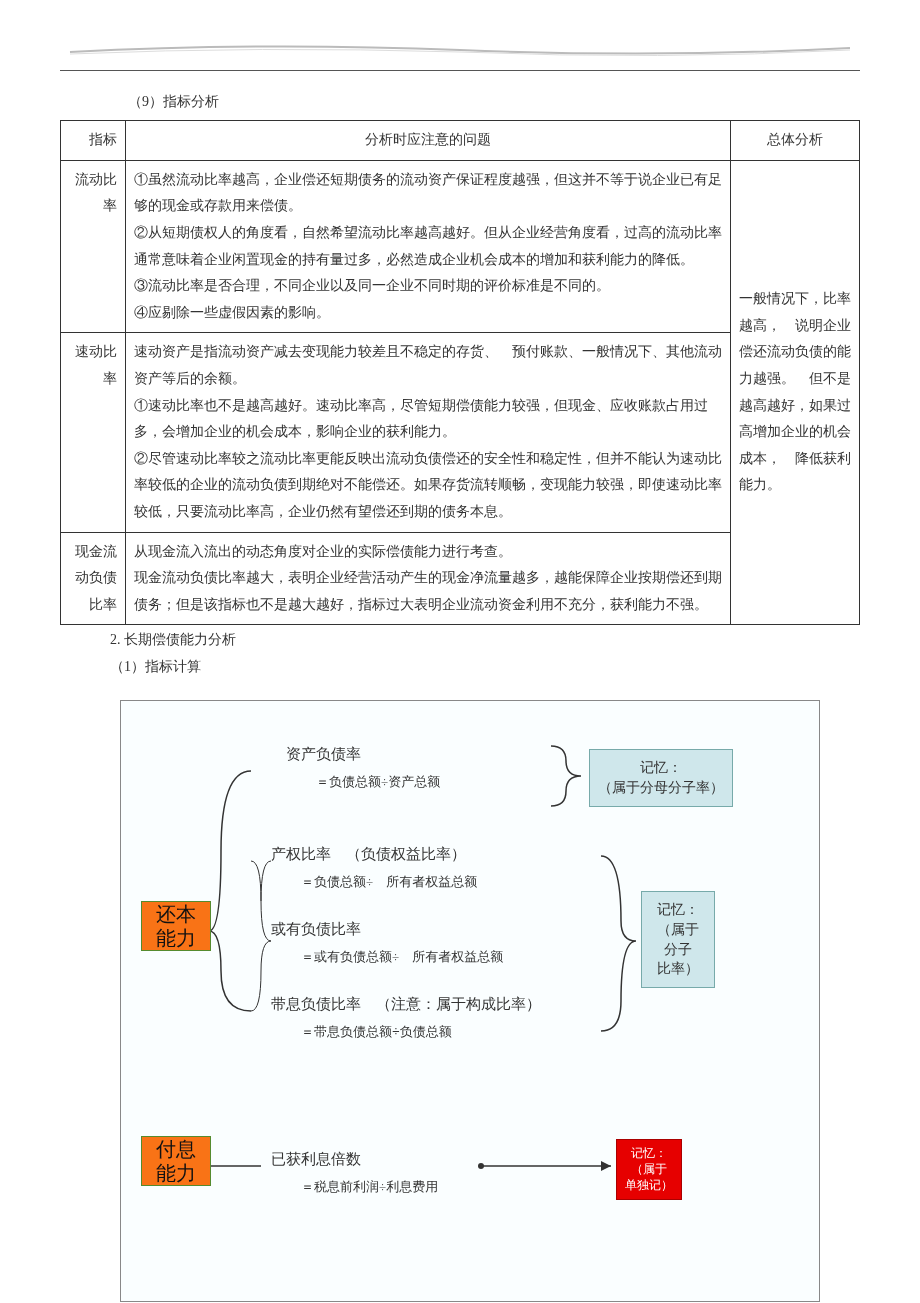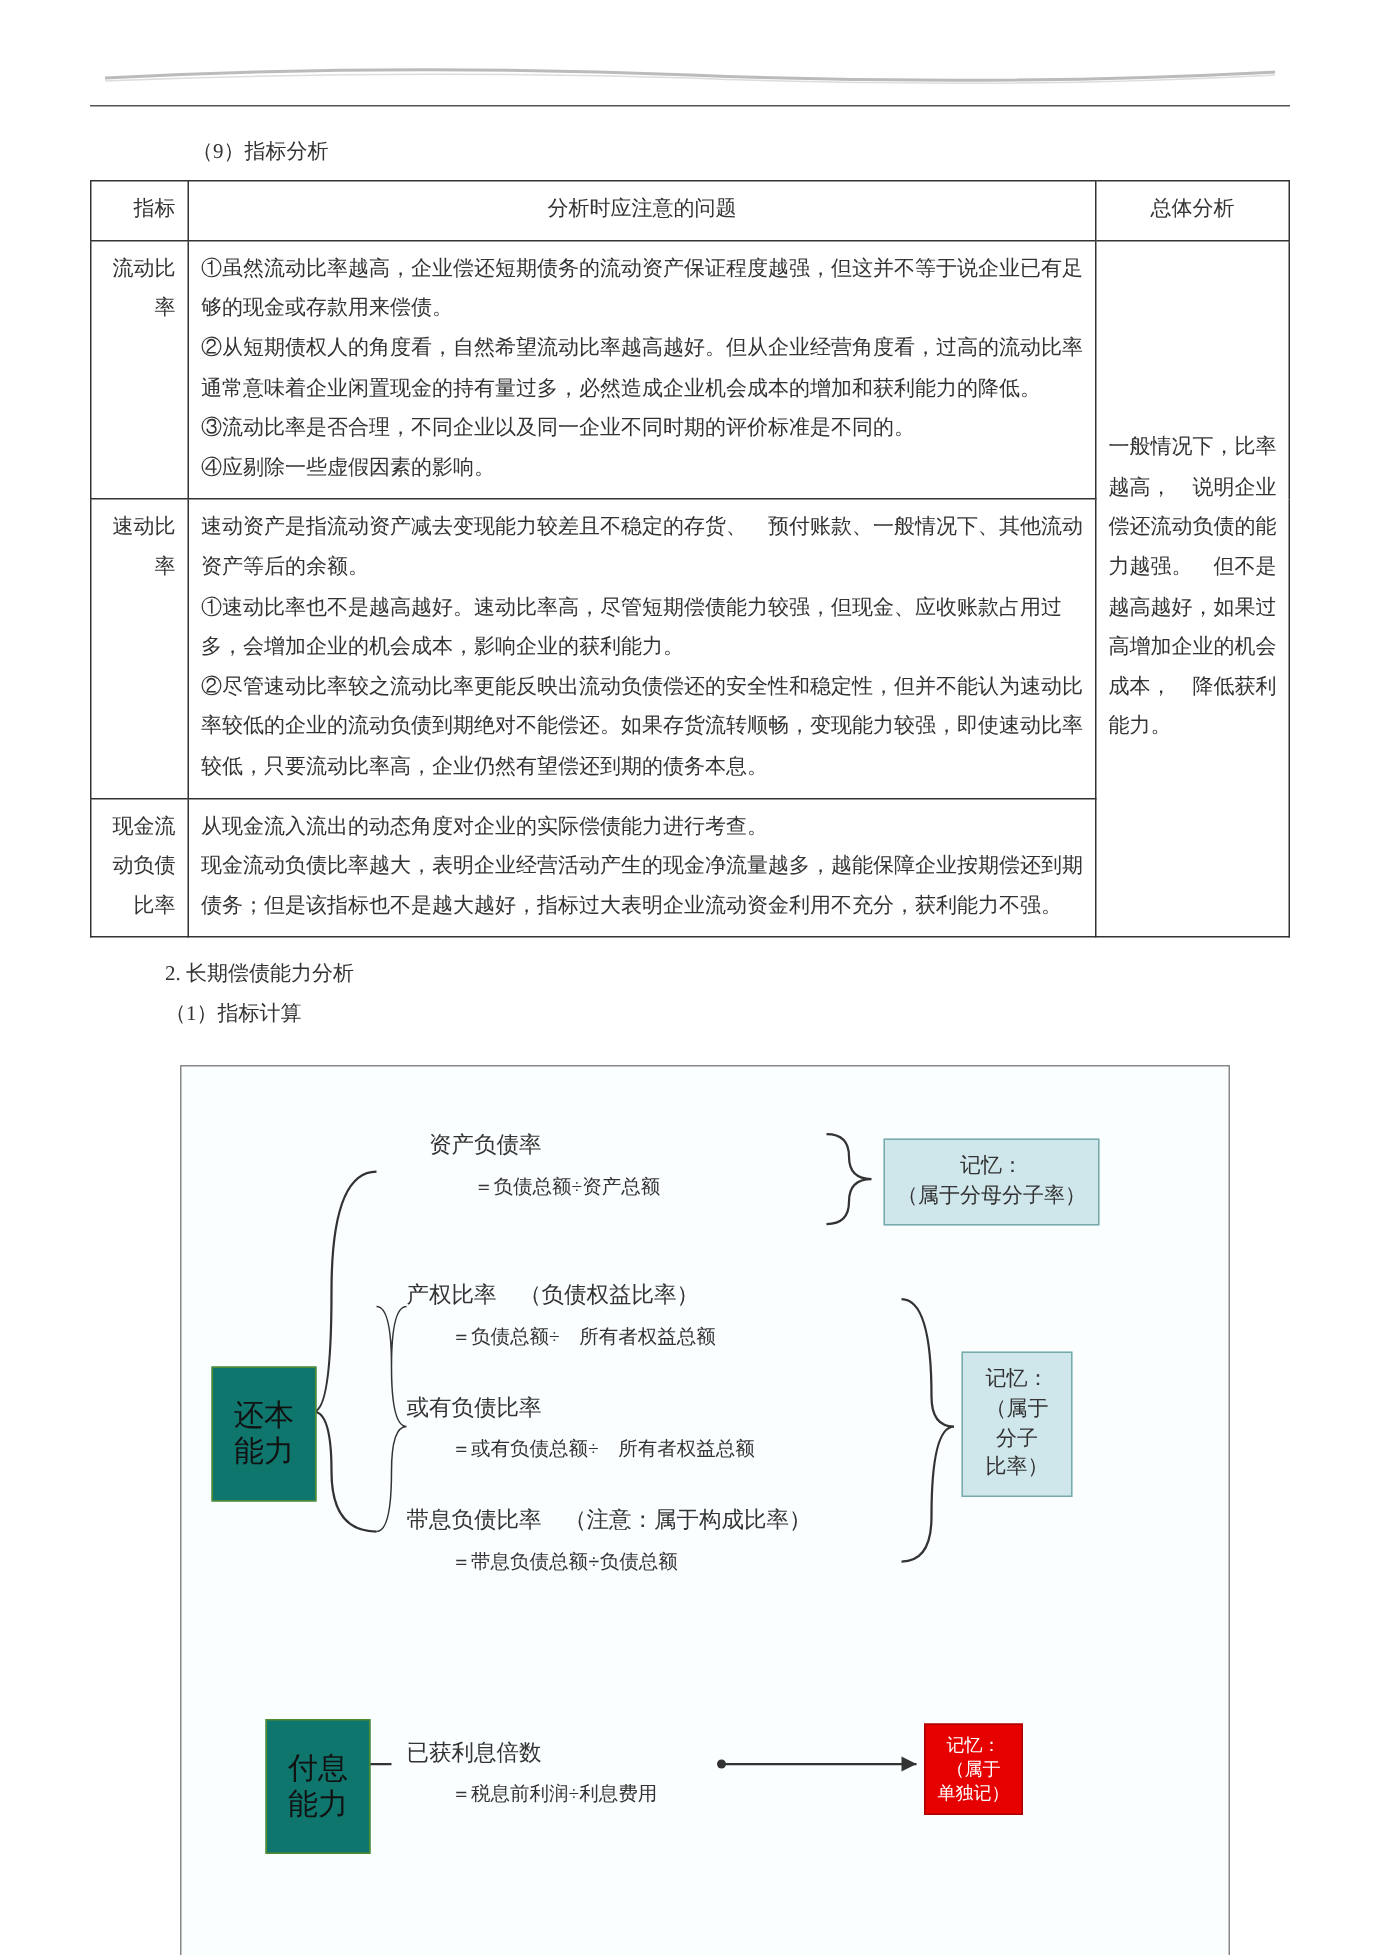--- a/index.html
+++ b/index.html
@@ -54,26 +54,26 @@
 .diagram-box {
   margin: 20px 40px 0 60px;
   border: 1px solid #888;
   background: #fafeff;
   padding: 30px 20px 30px 20px;
   position: relative;
   height: 540px;
 }
 .greenbox {
   position: absolute;
-  background: #0f766e;
+  background: #f97316;
   border: 1px solid #558b2f;
   color: #111;
   font-size: 20px;
   text-align: center;
-  padding: 20px 6px;
+  padding: 0 6px;
   line-height: 1.2;
   width: 56px;
 }
 .memobox {
   position: absolute;
   border: 1px solid #7aa;
   background: #cfe7eb;
   font-size: 14px;
   text-align: center;
   padding: 8px 6px;
@@ -134,21 +134,21 @@
 ②尽管速动比率较之流动比率更能反映出流动负债偿还的安全性和稳定性，但并不能认为速动比率较低的企业的流动负债到期绝对不能偿还。如果存货流转顺畅，变现能力较强，即使速动比率较低，只要流动比率高，企业仍然有望偿还到期的债务本息。</td>
   </tr>
   <tr>
     <td class="col-ind">现金流动负债比率</td>
     <td style="white-space:pre-line;">从现金流入流出的动态角度对企业的实际偿债能力进行考查。
 现金流动负债比率越大，表明企业经营活动产生的现金净流量越多，越能保障企业按期偿还到期债务；但是该指标也不是越大越好，指标过大表明企业流动资金利用不充分，获利能力不强。</td>
   </tr>
 </tbody>
     </table>
 
-<div class="indent-text-2" style="margin-top:12px;">2. 长期偿债能力分析</div>
+<div class="indent-text-2" style="margin-top:2px;">2. 长期偿债能力分析</div>
 <div class="indent-text-2">（1）指标计算</div>
 
 <div class="diagram-box">
 
   <svg width="100%" height="100%" style="position:absolute;left:0;top:0;">
 
     <path d="M 88 230 Q 100 230 100 150 Q 100 70 130 70" stroke="#333" fill="none" stroke-width="1.5"></path>
     <path d="M 88 230 Q 100 230 100 270 Q 100 310 130 310" stroke="#333" fill="none" stroke-width="1.5"></path>
 
     <path d="M 130 160 Q 140 160 140 200 Q 140 240 150 240 M 140 200 Q 140 160 150 160 M 130 310 Q 140 310 140 270 Q 140 240 150 240" stroke="#333" fill="none" stroke-width="1"></path>
@@ -161,21 +161,21 @@
 
     <line x1="360" y1="465" x2="490" y2="465" stroke="#333" stroke-width="1.5"></line>
     <circle cx="360" cy="465" r="3" fill="#333"></circle>
     <polygon points="490,465 480,460 480,470" fill="#333"></polygon>
   </svg>
 
   <div class="greenbox" style="left:20px; top:200px;">
     <span>还本能力</span>
   </div>
 
-  <div class="greenbox" style="left:20px; top:435px;margin-left:36px;">
+  <div class="greenbox" style="left:20px; top:435px;">
     <span>付息能力</span>
   </div>
 
   <div class="formula" style="left:165px; top:40px;">
     <span>资产负债率</span><br>
     <span class="sub" style="margin-left:30px;">＝负债总额÷资产总额</span>
   </div>
 
   <div class="formula" style="left:150px; top:140px;">
     <span>产权比率　（负债权益比率）</span><br>

